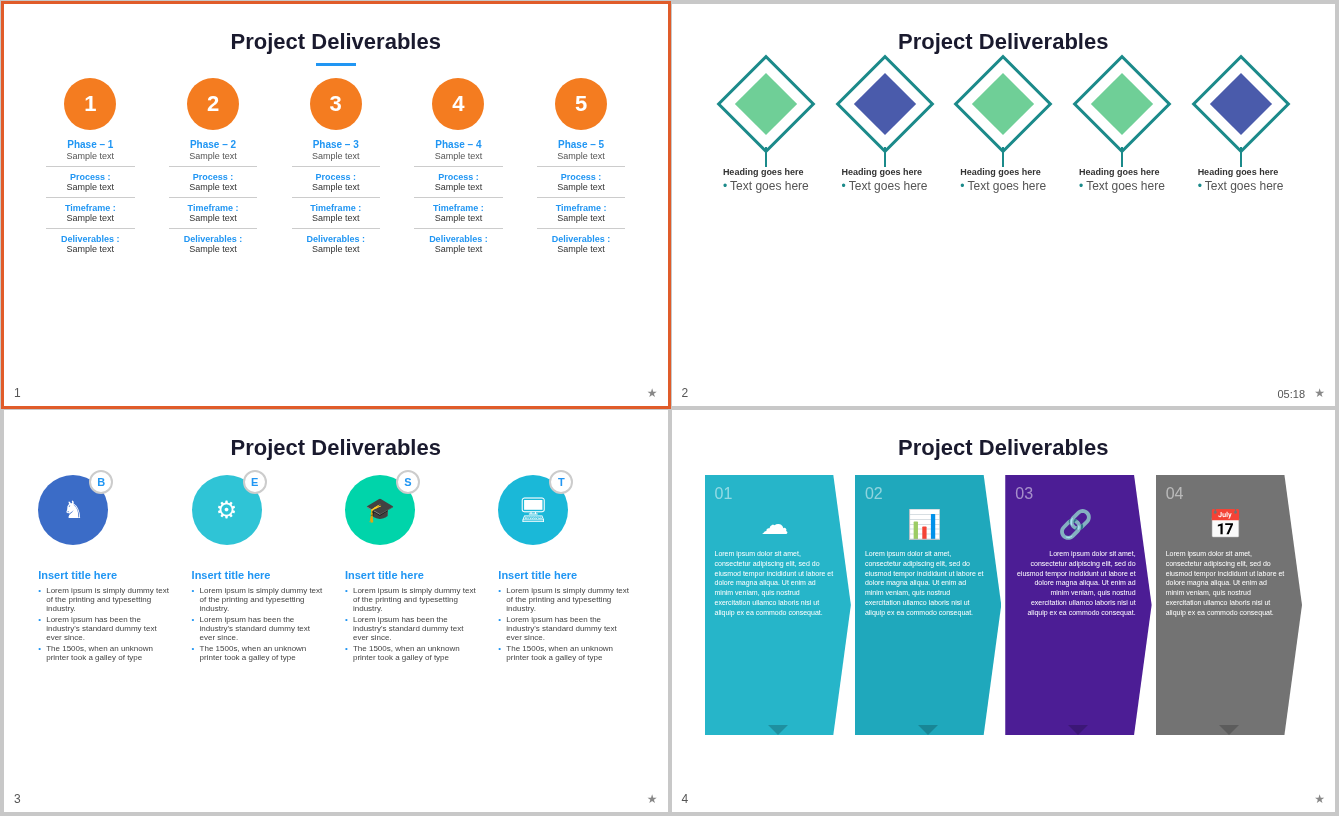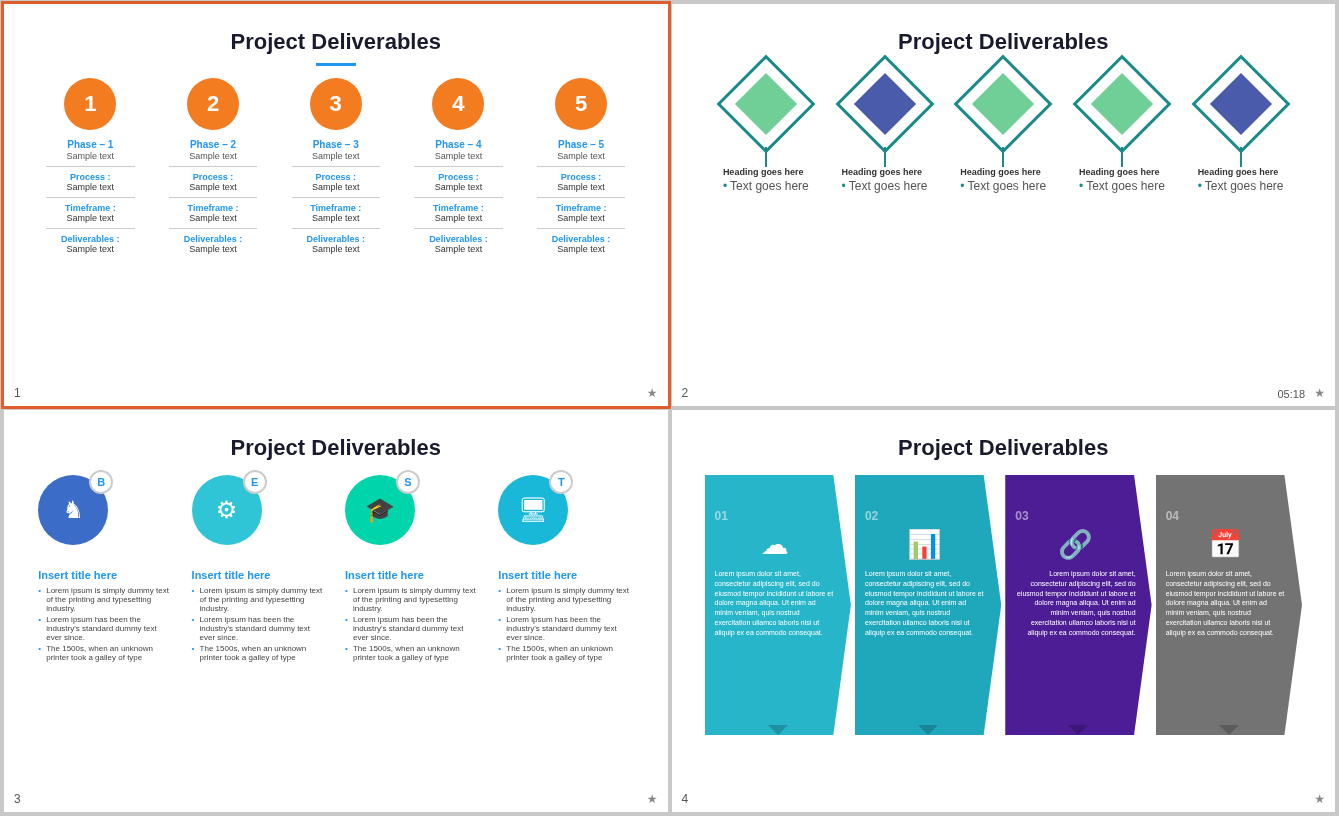--- a/index.html
+++ b/index.html
@@ -314,26 +314,25 @@
       position: relative;
       clip-path: polygon(0 0, 88% 0, 100% 50%, 88% 100%, 0 100%, 0 0);
       display: flex;
       flex-direction: column;
       align-items: center;
       padding: 10px 16px 10px 10px;
       min-height: 260px;
     }
 
     .arrow-num {
-      font-size: 12px;
-      font-weight: bold;
+      font-size: 16px;
+      font-weight: normal;
       color: rgba(255,255,255,0.5);
       align-self: flex-start;
       margin-bottom: 5px;
-      margin-top: 24px;
     }
 
     .arrow-icon {
       font-size: 28px;
       color: white;
       margin-bottom: 8px;
     }
 
     .arrow-text {
       font-size: 7px;

